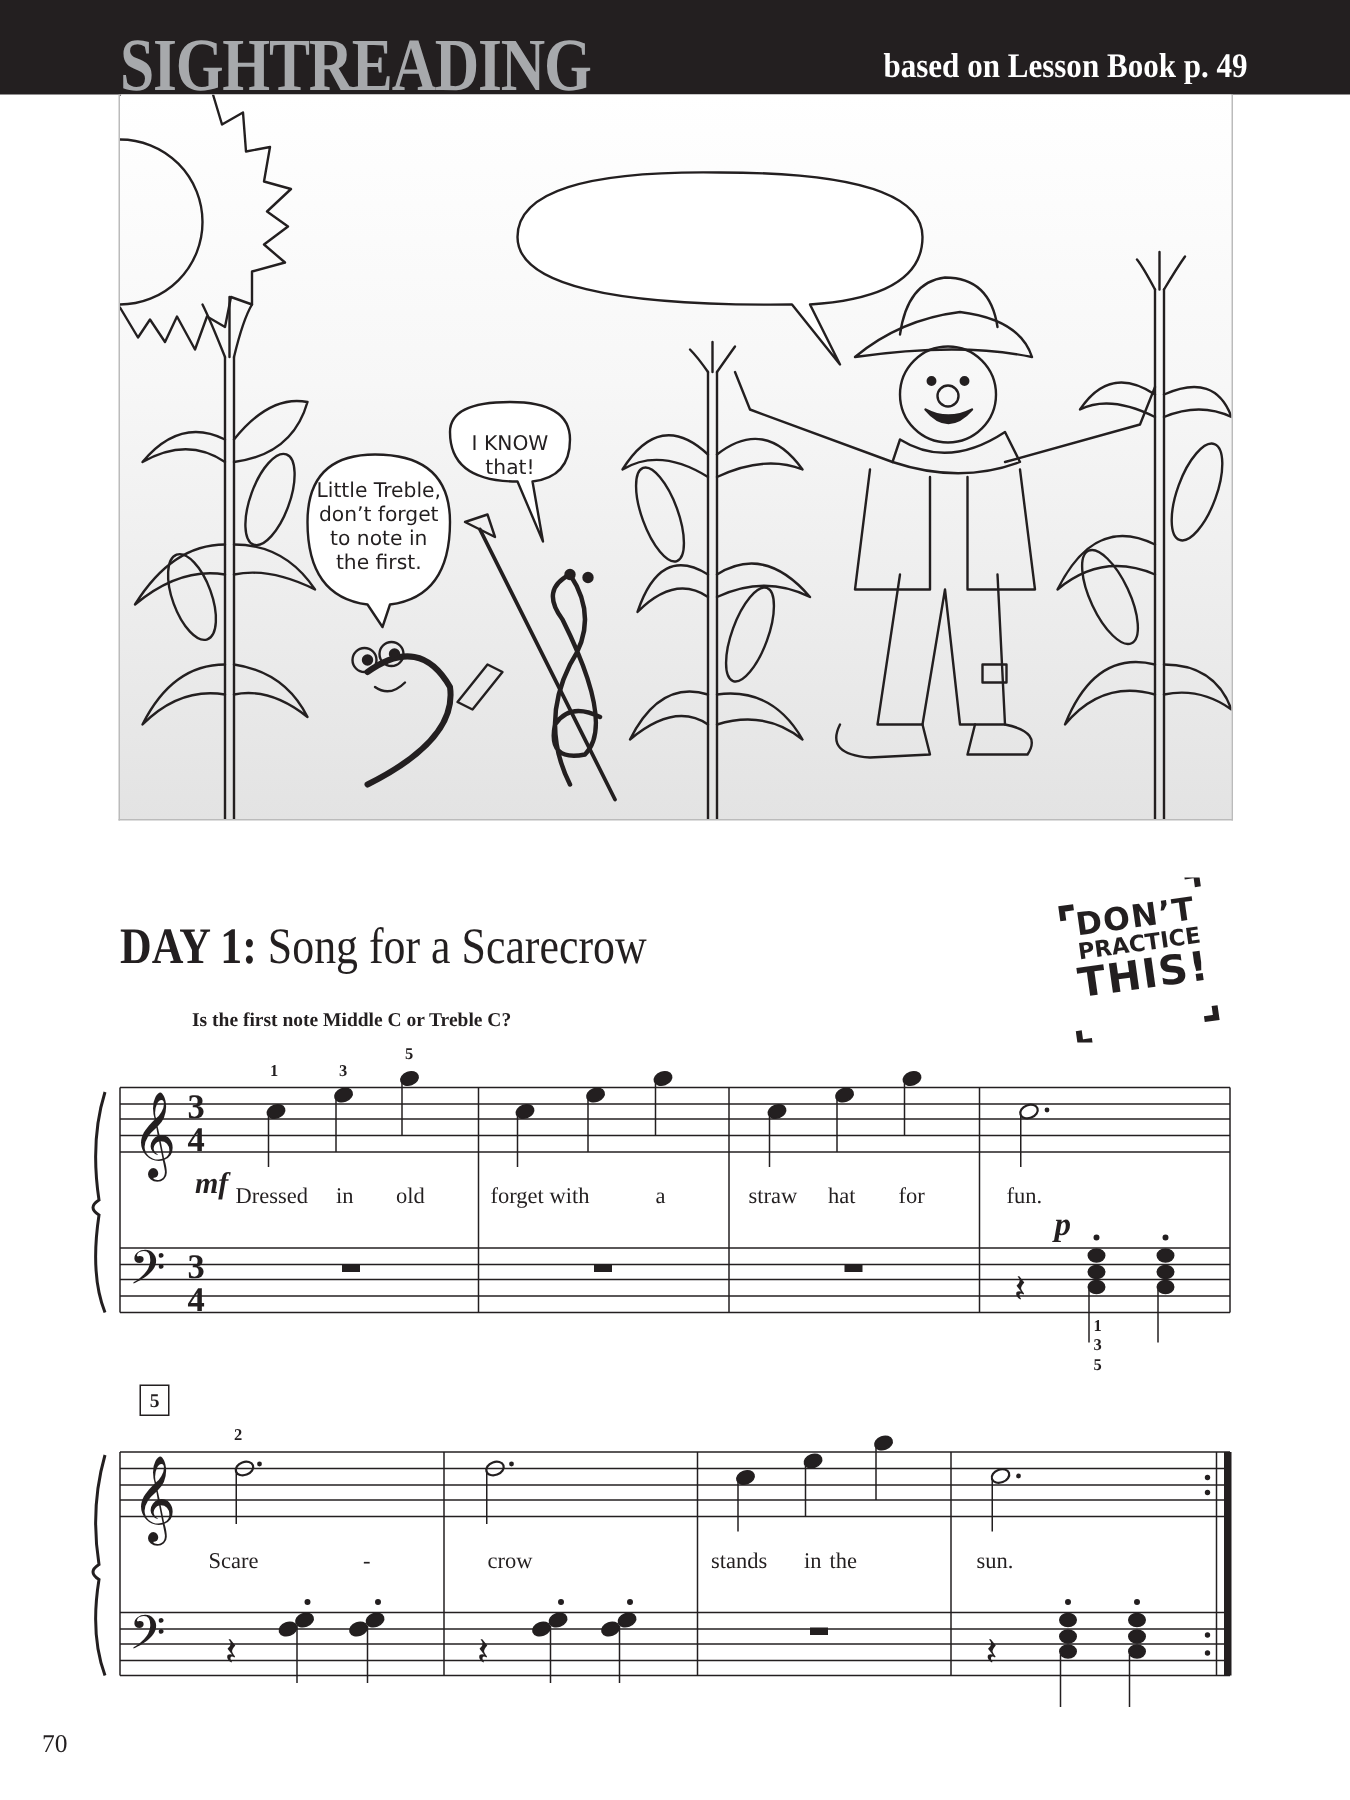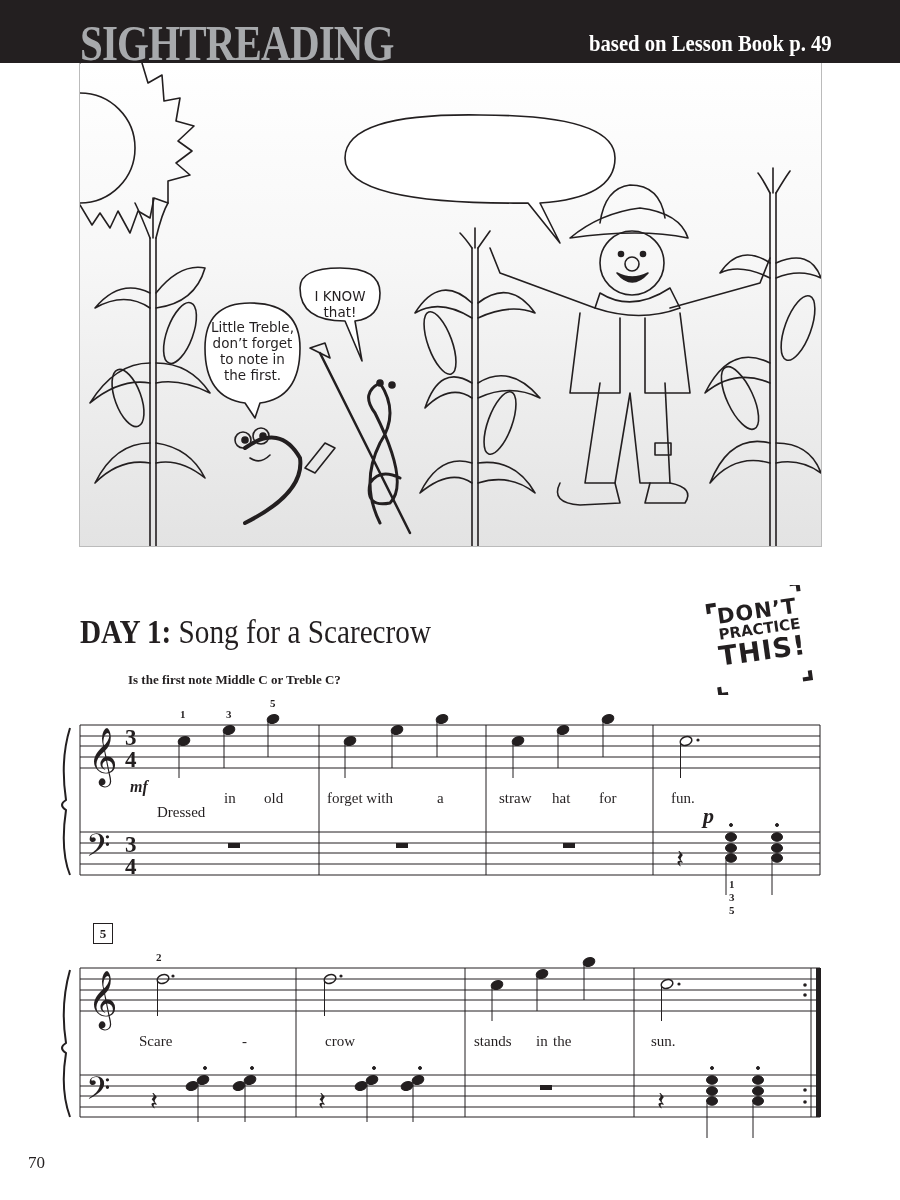--- a/index.html
+++ b/index.html
@@ -330,31 +330,31 @@
       <ellipse cx="758" cy="1101" rx="5.5" ry="4.3"></ellipse>
     <line x1="753" y1="1103" x2="753" y2="1138"></line>
       <circle cx="758" cy="1068" r="1.5"></circle>
   </g>
   <rect x="540" y="1085" width="12" height="5" fill="#231f20"></rect>
 </svg>
 
 <div class="lyric" style="left:180px;top:708px;font-size:11px;font-weight:bold;">1</div>
 <div class="lyric" style="left:226px;top:708px;font-size:11px;font-weight:bold;">3</div>
 <div class="lyric" style="left:270px;top:697px;font-size:11px;font-weight:bold;">5</div>
-<div class="lyric" style="left:130px;top:778px;font-size:16px;font-style:italic;font-weight:bold;">mf</div>
+<div class="lyric" style="left:130px;top:778px;font-size:20px;font-style:italic;font-weight:bold;">mf</div>
 <div class="lyric" style="left:703px;top:803px;font-size:22px;font-style:italic;font-weight:bold;">p</div>
 <div class="lyric" style="left:729px;top:878px;font-size:11px;font-weight:bold;line-height:13px;">
   <div>1</div>
   <div>3</div>
   <div>5</div>
 </div>
 <div class="measure-box">5</div>
 <div class="lyric" style="left:156px;top:951px;font-size:11px;font-weight:bold;">2</div>
 
-<div class="lyric" style="left:157px;top:790px;margin-top:14px;">Dressed</div>
+<div class="lyric" style="left:157px;top:790px;">Dressed</div>
 <div class="lyric" style="left:224px;top:790px;">in</div>
 <div class="lyric" style="left:264px;top:790px;">old</div>
 <div class="lyric" style="left:327px;top:790px;">forget with</div>
 <div class="lyric" style="left:437px;top:790px;">a</div>
 <div class="lyric" style="left:499px;top:790px;">straw</div>
 <div class="lyric" style="left:552px;top:790px;">hat</div>
 <div class="lyric" style="left:599px;top:790px;">for</div>
 <div class="lyric" style="left:671px;top:790px;">fun.</div>
 
 <div class="lyric" style="left:139px;top:1033px;">Scare</div>

